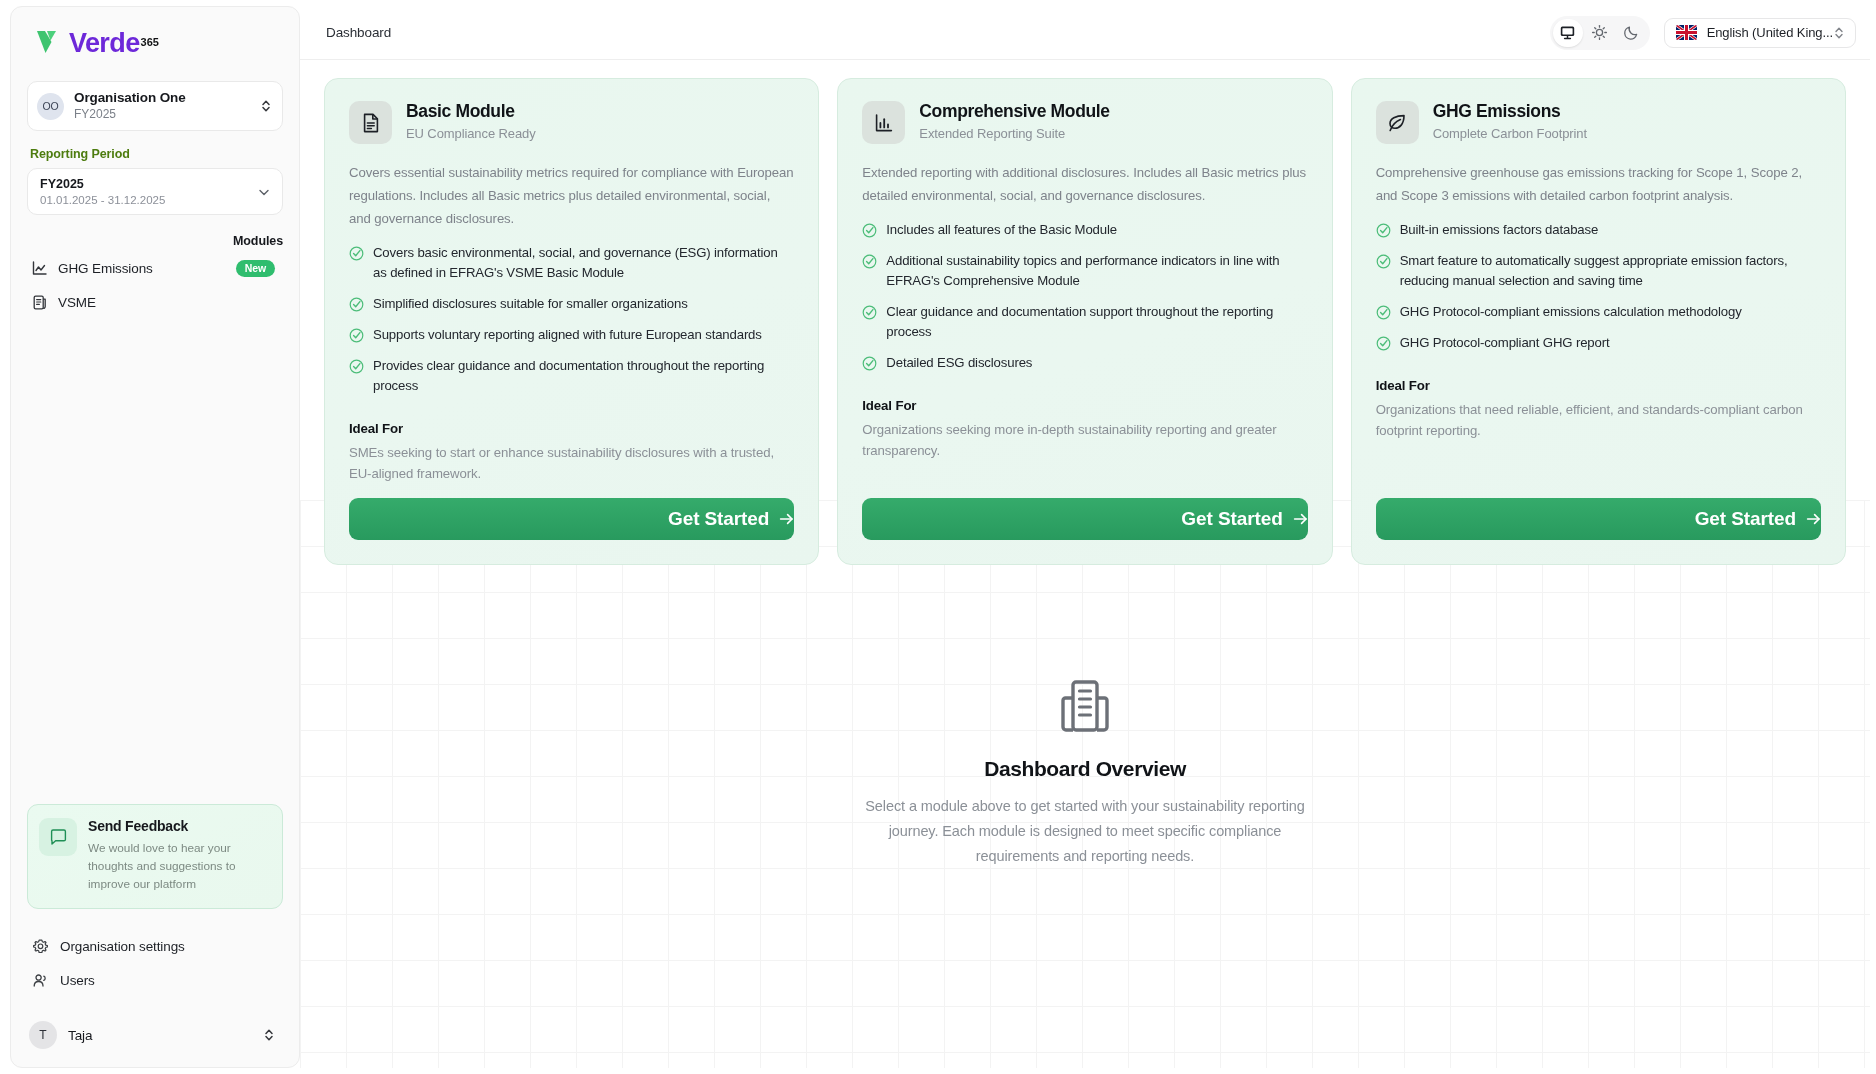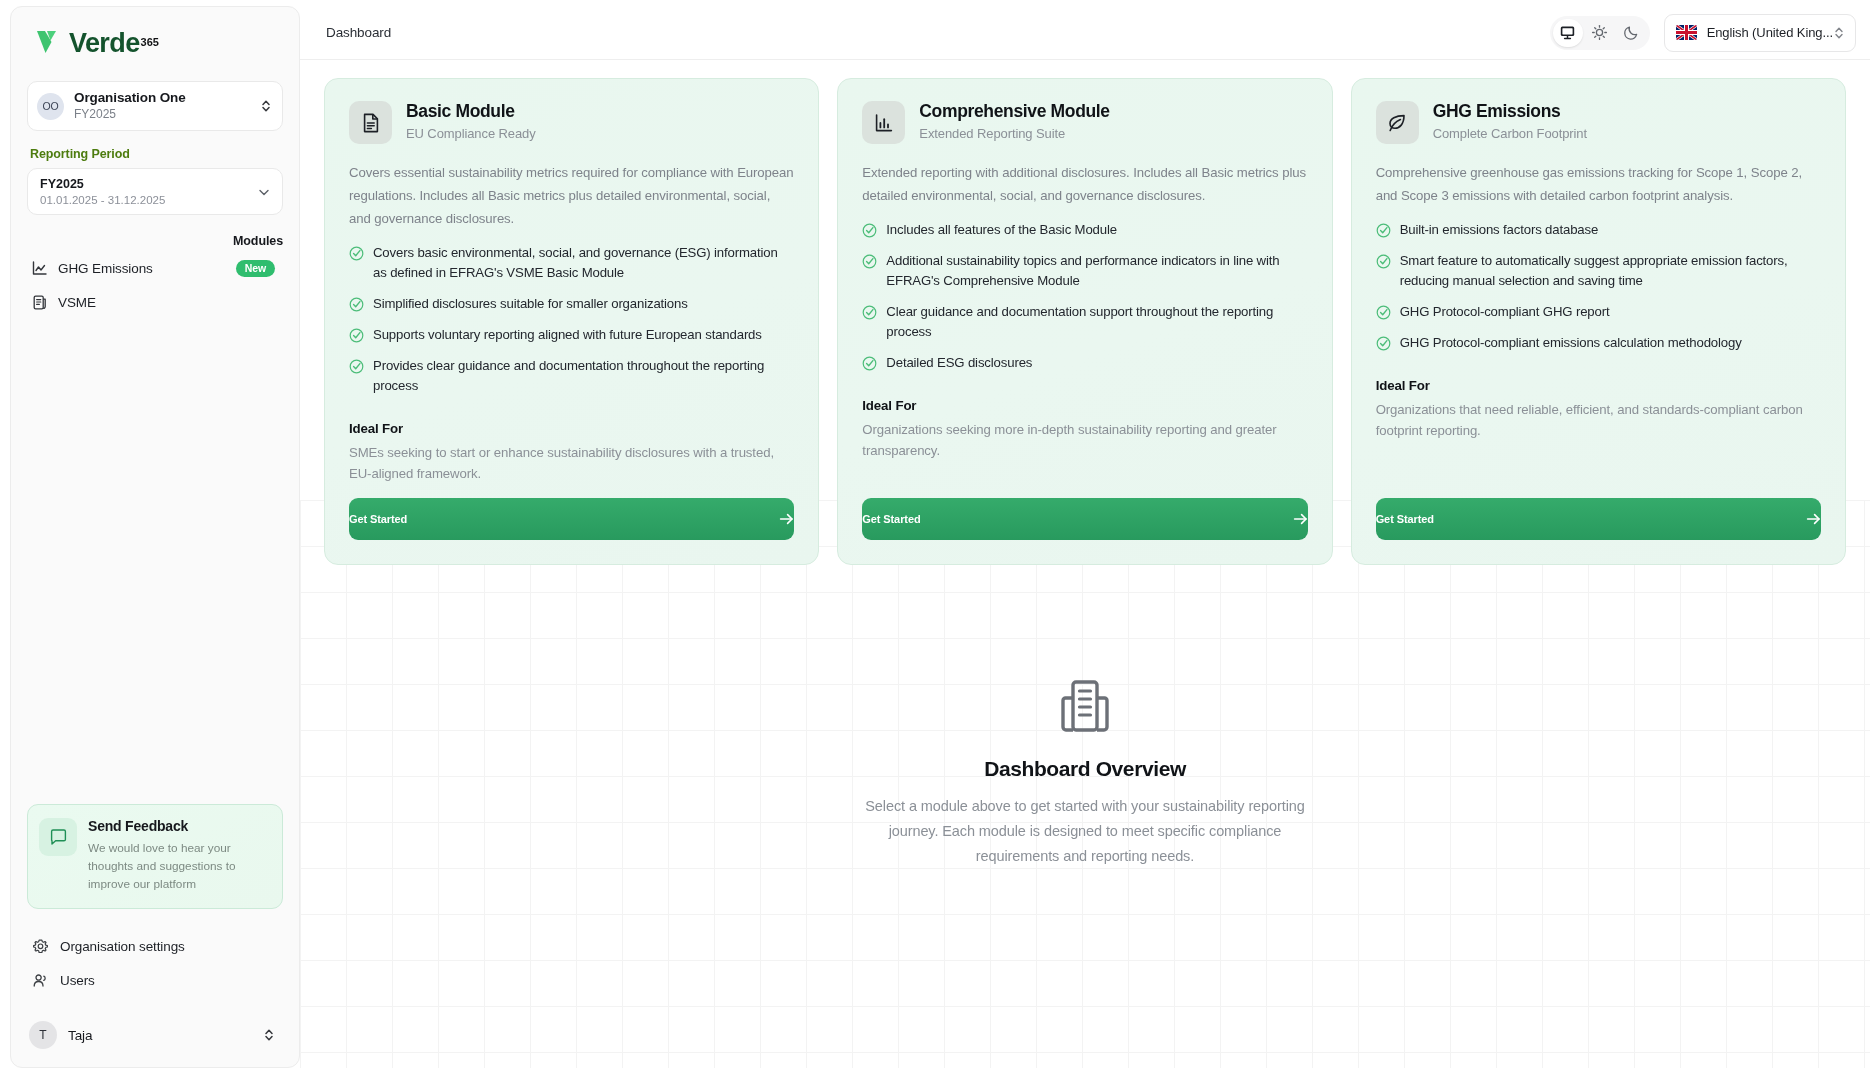--- a/index.html
+++ b/index.html
@@ -38,21 +38,21 @@
     display: flex;
     align-items: flex-start;
     padding: 6px 8px 0 8px;
     height: 44px;
   }
   .logo-mark { width: 30px; height: 26px; margin-right: 4px; flex: 0 0 auto; }
   .logo-text {
     font-size: 27px;
     font-weight: 700;
     letter-spacing: -0.6px;
-    color: #14532d;
+    color: #6d28d9;
     line-height: 28px;
   }
   .logo-sup {
     font-size: 11px;
     font-weight: 700;
     color: #111214;
     vertical-align: super;
     letter-spacing: 0;
     margin-left: 1px;
   }
@@ -213,21 +213,21 @@
     gap: 2px;
   }
   .theme-btn {
     width: 30px; height: 28px; border-radius: 16px;
     display: flex; align-items: center; justify-content: center;
     cursor: pointer; background: transparent; border: none;
   }
   .theme-btn.active { background: #ffffff; box-shadow: 0 1px 2px rgba(0,0,0,.10); }
 
   .lang-select {
-    height: 38px;
+    height: 30px;
     min-width: 190px;
     background: #ffffff;
     border: 1px solid #e7e7e8;
     border-radius: 9px;
     display: flex; align-items: center;
     padding: 0 10px 0 11px;
     cursor: pointer;
   }
   .flag { width: 21px; height: 15px; flex: 0 0 auto; margin-right: 10px; border-radius: 2px; }
   .lang-label {
@@ -317,26 +317,26 @@
 
   .cta-spacer { flex: 1 1 auto; min-height: 14px; }
 
   .cta-btn {
     height: 42px;
     border: none;
     border-radius: 9px;
     background: linear-gradient(180deg, #35ab6b 0%, #289a5e 100%);
     color: #ffffff;
     font-family: "Liberation Sans", sans-serif;
-    font-size: 11px;
+    font-size: 19px;
     font-weight: 700;
     letter-spacing: -0.1px;
     display: flex;
     align-items: center;
-    justify-content: space-between;
+    justify-content: flex-end;
     gap: 10px;
     cursor: pointer;
     width: 100%;
   }
 
   .overview {
     position: relative;
     z-index: 2;
     margin-top: 112px;
     display: flex;
@@ -660,28 +660,28 @@
                 <circle cx="7.5" cy="7.5" r="6.3" fill="none" stroke="#4cbd79" stroke-width="1.2"></circle>
                 <path d="M4.6 7.6 L6.7 9.7 L10.9 4.6" fill="none" stroke="#4cbd79" stroke-width="1.4" stroke-linecap="round" stroke-linejoin="round"></path>
               </svg>
               <span class="feature-text">Smart feature to automatically suggest appropriate emission factors, reducing manual selection and saving time</span>
             </li>
             <li class="feature">
               <svg class="check-icon" viewBox="0 0 15 15">
                 <circle cx="7.5" cy="7.5" r="6.3" fill="none" stroke="#4cbd79" stroke-width="1.2"></circle>
                 <path d="M4.6 7.6 L6.7 9.7 L10.9 4.6" fill="none" stroke="#4cbd79" stroke-width="1.4" stroke-linecap="round" stroke-linejoin="round"></path>
               </svg>
+              <span class="feature-text">GHG Protocol-compliant emissions calculation methodology</span>
+            </li>
+            <li class="feature">
+              <svg class="check-icon" viewBox="0 0 15 15">
+                <circle cx="7.5" cy="7.5" r="6.3" fill="none" stroke="#4cbd79" stroke-width="1.2"></circle>
+                <path d="M4.6 7.6 L6.7 9.7 L10.9 4.6" fill="none" stroke="#4cbd79" stroke-width="1.4" stroke-linecap="round" stroke-linejoin="round"></path>
+              </svg>
               <span class="feature-text">GHG Protocol-compliant GHG report</span>
-            </li>
-            <li class="feature">
-              <svg class="check-icon" viewBox="0 0 15 15">
-                <circle cx="7.5" cy="7.5" r="6.3" fill="none" stroke="#4cbd79" stroke-width="1.2"></circle>
-                <path d="M4.6 7.6 L6.7 9.7 L10.9 4.6" fill="none" stroke="#4cbd79" stroke-width="1.4" stroke-linecap="round" stroke-linejoin="round"></path>
-              </svg>
-              <span class="feature-text">GHG Protocol-compliant emissions calculation methodology</span>
             </li>
           </ul>
           <div class="ideal-head">Ideal For</div>
           <p class="ideal-text">Organizations that need reliable, efficient, and standards-compliant carbon footprint reporting.</p>
           <div class="cta-spacer"></div>
           <button class="cta-btn">
             <span>Get Started</span>
             <svg width="15" height="14" viewBox="0 0 15 14">
               <path d="M1.6 7 H13" stroke="#ffffff" stroke-width="1.6" stroke-linecap="round"></path>
               <path d="M8.6 2.6 L13 7 L8.6 11.4" fill="none" stroke="#ffffff" stroke-width="1.6" stroke-linecap="round" stroke-linejoin="round"></path>

